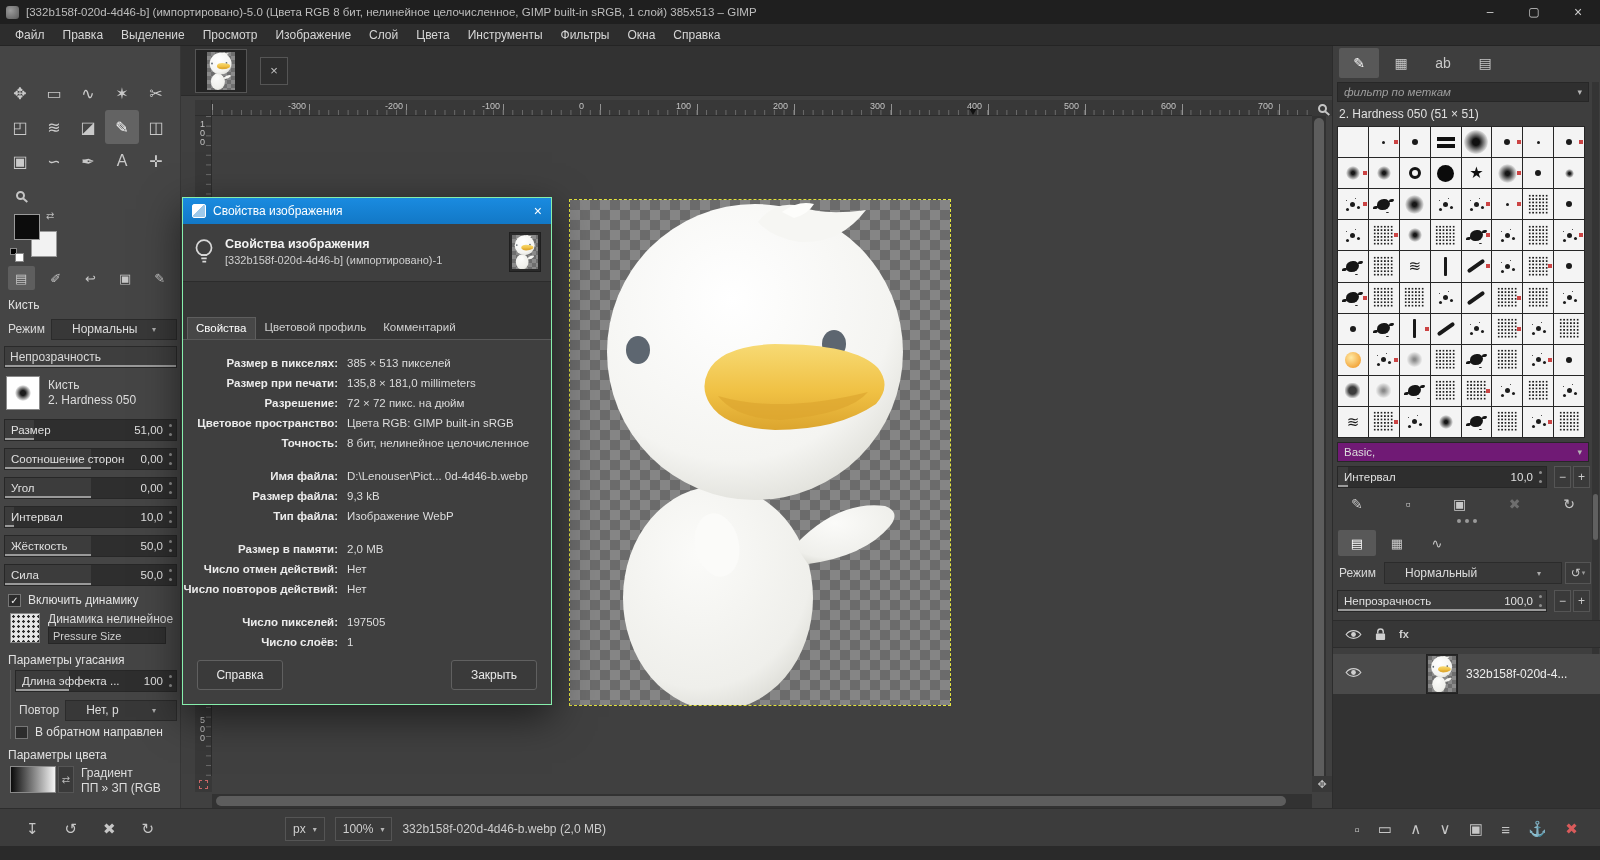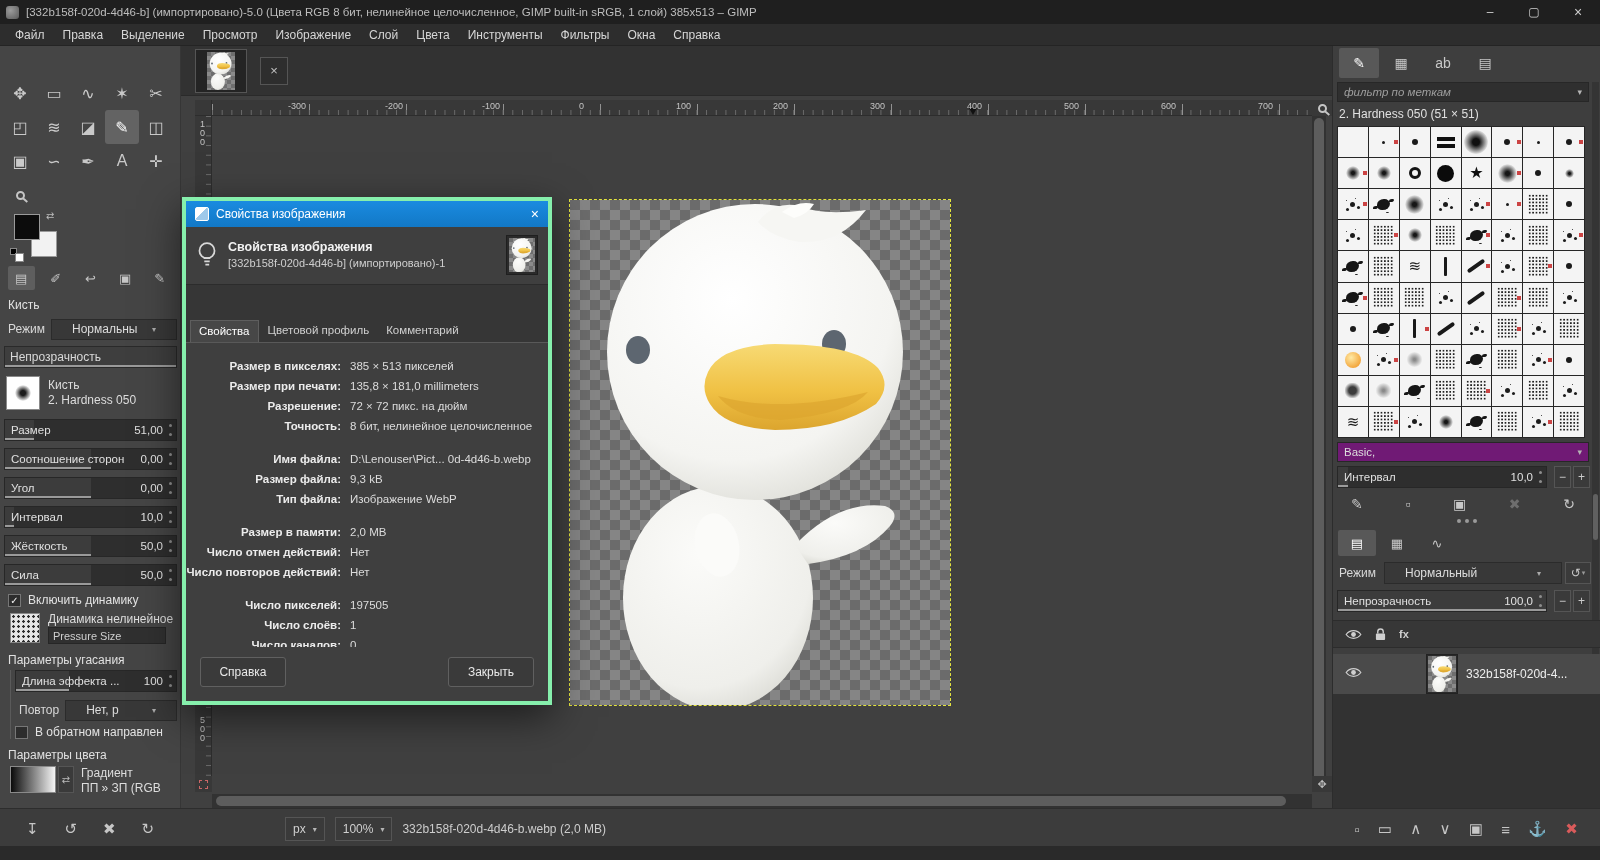--- a/index.html
+++ b/index.html
@@ -99,21 +99,21 @@
   .qmask { width:9px; height:9px; border:1px dashed #c66; }
   .viewport { position:absolute; left:31px; top:70px; width:1100px; height:676px; overflow:hidden; background:#404040; }
   .image-layer { position:absolute; left:358px; top:84px; width:380px; height:505px; }
   .image-layer::after { content:""; position:absolute; inset:-1px; border:1px dashed #e3e33e; pointer-events:none; }
   .vscroll { position:absolute; right:6px; top:70px; width:14px; height:676px; background:#323232; }
   .vscroll .thumb { position:absolute; left:2px; right:2px; top:2px; bottom:4px; background:#5d5d5d; border-radius:6px; }
   .hscroll { position:absolute; left:31px; bottom:0; width:1100px; height:14px; background:#323232; }
   .hscroll .thumb { position:absolute; top:2px; bottom:2px; left:4px; right:26px; background:#5d5d5d; border-radius:6px; }
 
   
-  .dialog { position:absolute; left:182px; top:197px; width:370px; height:508px; background:#3f3f3f; border:4px solid #86efac; box-shadow:0 12px 38px rgba(0,0,0,0.55); display:flex; flex-direction:column; z-index:50; }
+  .dialog { position:absolute; left:182px; top:197px; width:370px; height:508px; background:#3f3f3f; border:1px solid #86efac; box-shadow:0 12px 38px rgba(0,0,0,0.55); display:flex; flex-direction:column; z-index:50; }
   .dlg-title { height:26px; background:linear-gradient(#1a8be0,#1278c6); display:flex; align-items:center; padding:0 9px; color:#ffffff; font-size:12px; gap:7px; flex-shrink:0; }
   .dlg-ico { width:14px; height:14px; border:1px solid #fff; border-radius:2px; background:linear-gradient(135deg,#fff 45%, #9ec9ea 45%); }
   .dlg-close { margin-left:auto; font-size:14px; }
   .dlg-header { display:flex; align-items:center; gap:10px; padding:8px 10px 9px; border-bottom:1px solid #2c2c2c; flex-shrink:0; }
   .dlg-h-text { line-height:16px; min-width:0; }
   .dlg-h-title { font-weight:bold; font-size:12.5px; color:#f2f2f2; }
   .dlg-h-sub { font-size:11px; color:#cfcfcf; white-space:nowrap; }
   .dlg-thumbwrap { margin-left:auto; background:#2a2a2a; padding:2px; border:1px solid #1f1f1f; }
   .dlg-thumb { width:26px; height:34px; position:relative; }
   .dlg-tabs { display:flex; background:#363636; border-bottom:1px solid #595959; padding:3px 4px 0; gap:1px; flex-shrink:0; }
@@ -875,20 +875,24 @@
         </div>
         <div class="prop-row" data-name="property-row">
           <span class="prop-label" data-name="property-label">Размер при печати:</span>
           <span class="prop-value" data-name="property-value">135,8 × 181,0 millimeters</span>
         </div>
         <div class="prop-row" data-name="property-row">
           <span class="prop-label" data-name="property-label">Разрешение:</span>
           <span class="prop-value" data-name="property-value">72 × 72 пикс. на дюйм</span>
         </div>
         <div class="prop-row" data-name="property-row">
+          <span class="prop-label" data-name="property-label">Цветовое пространство:</span>
+          <span class="prop-value" data-name="property-value">Цвета RGB: GIMP built-in sRGB</span>
+        </div>
+        <div class="prop-row" data-name="property-row">
           <span class="prop-label" data-name="property-label">Точность:</span>
           <span class="prop-value" data-name="property-value">8 бит, нелинейное целочисленное</span>
         </div>
       </div>
       <div class="prop-group" data-name="property-group">
         <div class="prop-row" data-name="property-row">
           <span class="prop-label" data-name="property-label">Имя файла:</span>
           <span class="prop-value" data-name="property-value">D:\Lenouser\Pict... 0d-4d46-b.webp</span>
         </div>
         <div class="prop-row" data-name="property-row">

